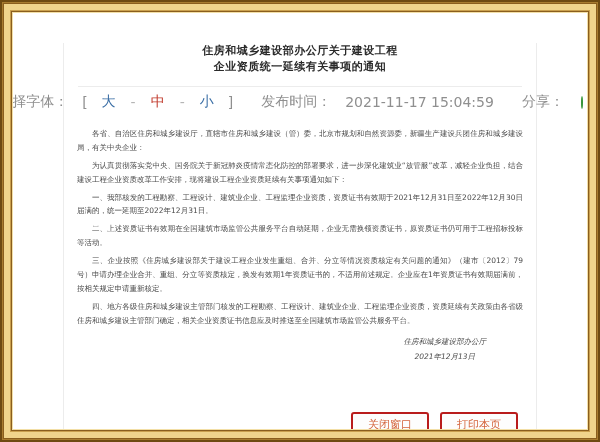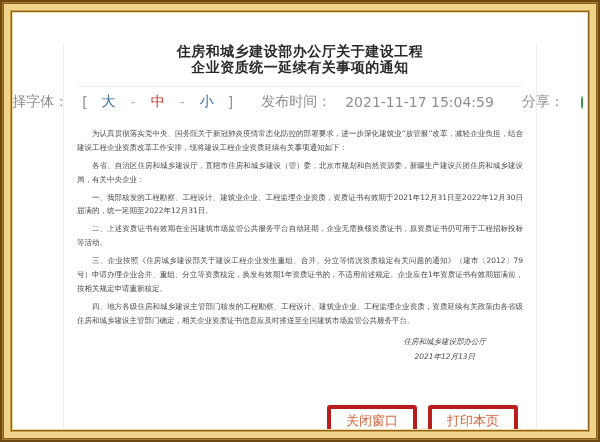--- a/index.html
+++ b/index.html
@@ -23,21 +23,21 @@
   .content { position:absolute; inset:13px; background:#fff; overflow:hidden; }
 
   
   .page {
     position:relative; margin:0 auto; width:474px; height:100%;
     border-left:1px solid #ececec; border-right:1px solid #ececec;
     box-sizing:border-box;
   }
   .doc-title {
     margin:30px 12px 0; text-align:center;
-    font-size:14px; font-weight:bold; color:#2a2a2a;
+    font-size:11px; font-weight:bold; color:#2a2a2a;
     line-height:16px; letter-spacing:0.5px;
   }
   .divider { margin:11px 14px 0; border-top:1px solid #ececec; height:0; }
 
   .meta {
     margin-top:6px; text-align:center; font-size:14px; color:#8f8f8f;
     display:flex; justify-content:center; align-items:center; gap:14px;
     white-space:nowrap;
   }
   .meta .gap { display:inline-block; width:12px; }
@@ -67,22 +67,22 @@
   .doc-body p { margin:0 0 4px; text-indent:2em; }
 
   .signature { margin-top:8px; padding-right:50px; text-align:right; font-size:7.5px; color:#4a4a4a; }
   .sig-block { display:inline-block; text-align:center; line-height:1.9;font-style:italic; }
 
   .disclosure { margin-top:16px; padding-left:13px; font-size:7.5px; color:#4a4a4a; }
   .cc-line   { margin-top:24px; padding-left:13px; font-size:7.5px; color:#4a4a4a; }
 
   .actions { position:absolute; right:18px; bottom:22px; display:flex; gap:11px; }
   .btn {
-    padding:4px 15px; font-size:13px; color:#d4643c;
-    background:#fdfdfd; border:4px solid #b91c1c; border-radius:3px;
+    padding:4px 15px; font-size:11px; color:#d4643c;
+    background:#fdfdfd; border:2px solid #b91c1c; border-radius:3px;
     cursor:pointer; font-family:inherit; line-height:1.2;
   }
 </style>
 </head>
 <body>
 
 <div class="gold-frame"></div>
 
 <div class="content">
   <div class="page">
@@ -106,22 +106,22 @@
       <span class="gap"></span>
       <span>发布时间：</span>
         <span>2021-11-17 15:04:59</span>
       <span class="gap"></span>
       <span>分享：</span>
       <span class="share-icon wechat"></span>
       <span class="share-icon weibo"></span>
     </div>
 
     <div class="doc-body">
+      <p>各省、自治区住房和城乡建设厅，直辖市住房和城乡建设（管）委，北京市规划和自然资源委，新疆生产建设兵团住房和城乡建设局，有关中央企业：</p>
       <p>为认真贯彻落实党中央、国务院关于新冠肺炎疫情常态化防控的部署要求，进一步深化建筑业“放管服”改革，减轻企业负担，结合建设工程企业资质改革工作安排，现将建设工程企业资质延续有关事项通知如下：</p>
-      <p>各省、自治区住房和城乡建设厅，直辖市住房和城乡建设（管）委，北京市规划和自然资源委，新疆生产建设兵团住房和城乡建设局，有关中央企业：</p>
       <p>一、我部核发的工程勘察、工程设计、建筑业企业、工程监理企业资质，资质证书有效期于2021年12月31日至2022年12月30日届满的，统一延期至2022年12月31日。</p>
       <p>二、上述资质证书有效期在全国建筑市场监管公共服务平台自动延期，企业无需换领资质证书，原资质证书仍可用于工程招标投标等活动。</p>
       <p>三、企业按照《住房城乡建设部关于建设工程企业发生重组、合并、分立等情况资质核定有关问题的通知》（建市〔2012〕79号）申请办理企业合并、重组、分立等资质核定，换发有效期1年资质证书的，不适用前述规定。企业应在1年资质证书有效期届满前，按相关规定申请重新核定。</p>
       <p>四、地方各级住房和城乡建设主管部门核发的工程勘察、工程设计、建筑业企业、工程监理企业资质，资质延续有关政策由各省级住房和城乡建设主管部门确定，相关企业资质证书信息应及时推送至全国建筑市场监管公共服务平台。</p>
     </div>
 
     <div class="signature">
       <span class="sig-block">
         <span>住房和城乡建设部办公厅</span><br>
         <span>2021年12月13日</span>

